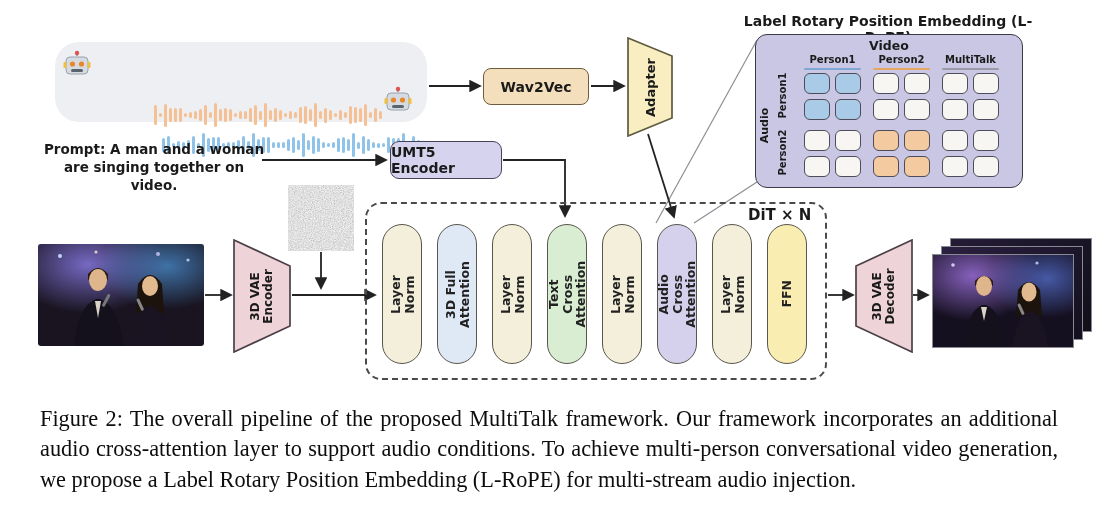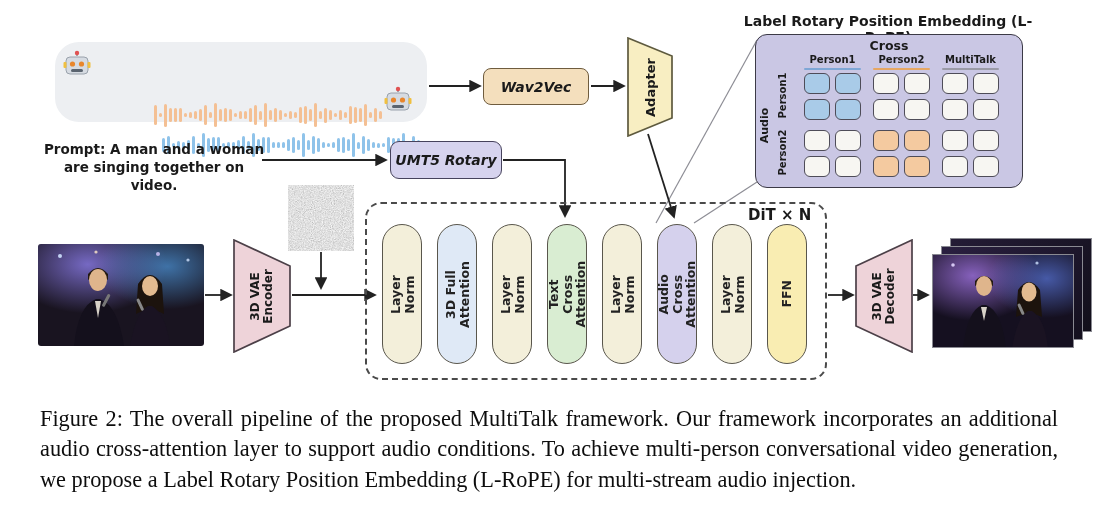--- a/index.html
+++ b/index.html
@@ -2,21 +2,21 @@
 <html><head>
 <meta charset="utf-8">
 <style>
   html,body{margin:0;padding:0;}
   body{
     width:1098px;height:522px;background:#ffffff;overflow:hidden;
     font-family:"DejaVu Sans","Liberation Sans",sans-serif;color:#1a1a1a;
   }
   .diagram{position:relative;width:1098px;height:396px;}
   .abs{position:absolute;}
-  .box{position:absolute;display:flex;align-items:center;justify-content:center;box-sizing:border-box;font-style:italic;}
+  .box{position:absolute;display:flex;align-items:center;justify-content:center;box-sizing:border-box;}
 
   #overlay{position:absolute;left:0;top:0;pointer-events:none;}
 
   #audio-box{left:55px;top:42px;width:372px;height:80px;background:#edeff2;border-radius:24px;}
   .robot{position:absolute;}
   .wave{position:absolute;display:flex;align-items:center;overflow:hidden;}
   #wave1{left:98px;top:58px;width:234px;height:30px;}
   #wave2{left:106px;top:88px;width:274px;height:30px;}
   .wbar{width:3px;margin:0 1px;border-radius:1.5px;flex:none;}
 
@@ -215,21 +215,21 @@
   <svg class="abs" style="left:627px;top:37px" width="46" height="100">
     <polygon points="1,1 45,19 45,81 1,99" fill="#f8eec2" stroke="#5e5a3e" stroke-width="1.7"></polygon>
   </svg>
   <div class="vlabel" style="left:627px;top:37px;width:46px;height:100px">
     <div class="vt3">Adapter</div>
   </div>
 
   <div id="prompt" class="abs">Prompt: A man and a woman are singing together on video.</div>
 
   <div id="umt5" class="box">
-    <span>UMT5 Rotary</span>
+    <span>UMT5 Encoder</span>
   </div>
 
   <svg id="noise" class="abs">
     <filter id="noiseF">
       <feTurbulence type="fractalNoise" baseFrequency="0.9" numOctaves="3" seed="7"></feTurbulence>
       <feColorMatrix type="saturate" values="0"></feColorMatrix>
       <feComponentTransfer>
         <feFuncR type="linear" slope="0.65" intercept="0.2"></feFuncR>
         <feFuncG type="linear" slope="0.65" intercept="0.2"></feFuncG>
         <feFuncB type="linear" slope="0.65" intercept="0.2"></feFuncB>
@@ -336,21 +336,21 @@
       <path d="M48 52 L54 52 L51 66 Z" fill="#d8d2c8"></path>
       <path d="M85 35 Q96 19 107 35 L109 62 Q96 55 83 62 Z" fill="#1c130d"></path>
       <ellipse cx="96" cy="37" rx="7.5" ry="9.5" fill="#e2ba90"></ellipse>
       <path d="M79 94 Q84 62 95 56 L99 56 Q112 64 115 94 Z" fill="#1a1322"></path>
       <rect x="84" y="49" width="3" height="12" rx="1.5" fill="#888" transform="rotate(-25 85 49)"></rect>
     </svg>
   </div>
 
   <div id="lrope-title" class="abs">Label Rotary Position Embedding (L-RoPE)</div>
   <div id="lrope" class="abs">
-    <div id="lrope-video">Cross</div>
+    <div id="lrope-video">Video</div>
     <div id="lrope-audio" class="rot">Audio</div>
     <div class="rot" style="left:-4px;top:55px">Person1</div>
     <div class="rot" style="left:-4px;top:112px">Person2</div>
     <div class="abs" style="left:0;top:0;width:100%;height:100%">
         <div class="colglab" style="left: 36.5px;">Person1</div>
         <div class="colbr" style="left: 48px; width: 57px; background: rgb(127, 167, 214);"></div>
         <div class="colglab" style="left: 105.5px;">Person2</div>
         <div class="colbr" style="left: 117px; width: 57px; background: rgb(230, 167, 99);"></div>
         <div class="colglab" style="left: 174.5px;">MultiTalk</div>
         <div class="colbr" style="left: 186px; width: 57px; background: rgb(154, 154, 166);"></div>

